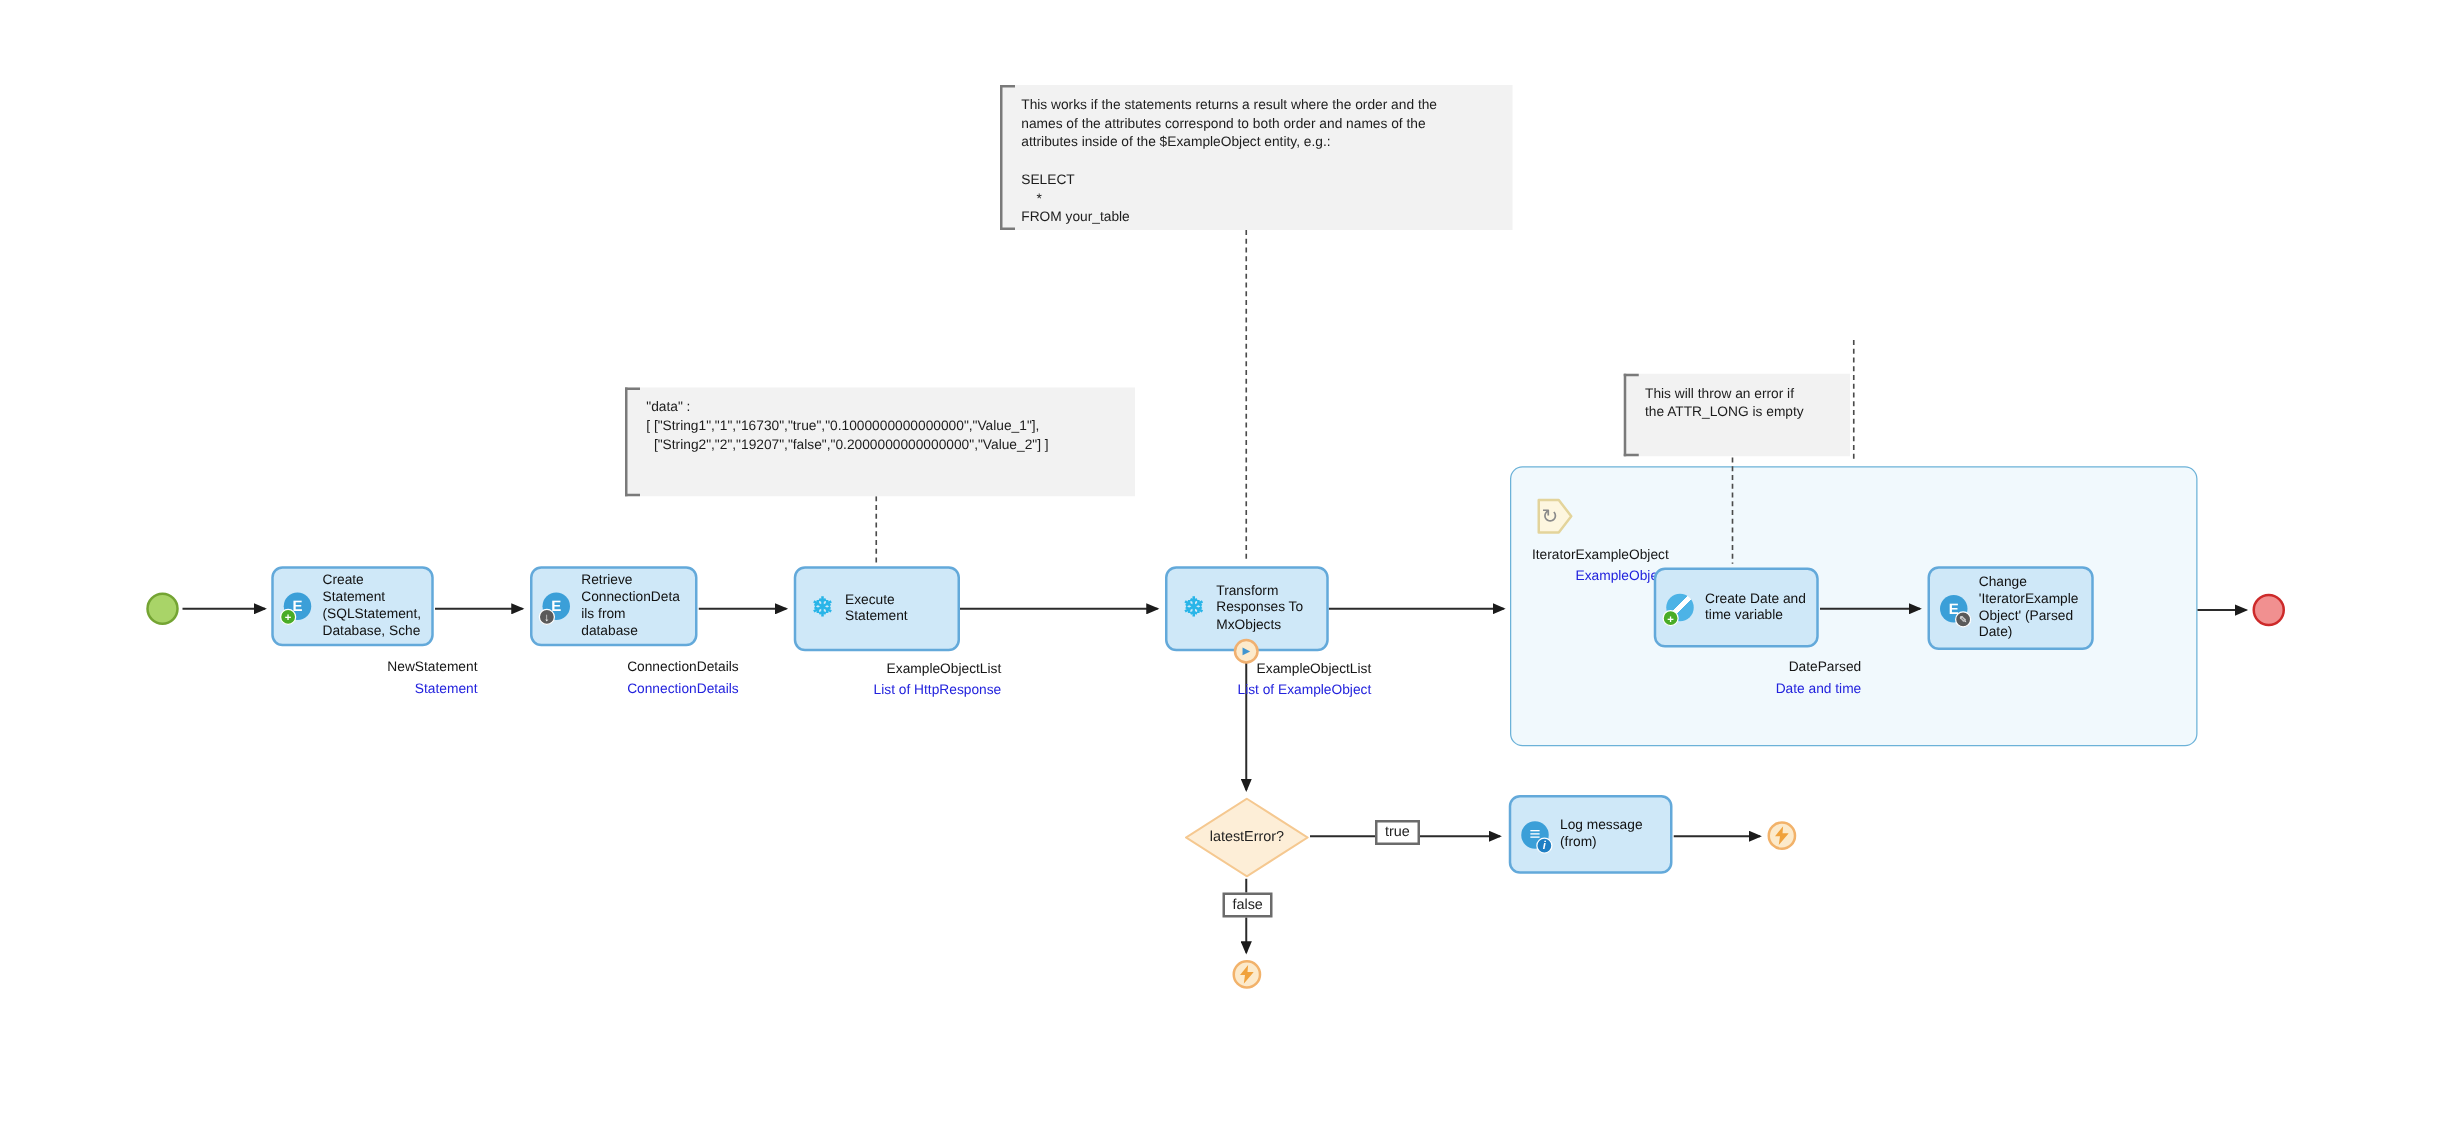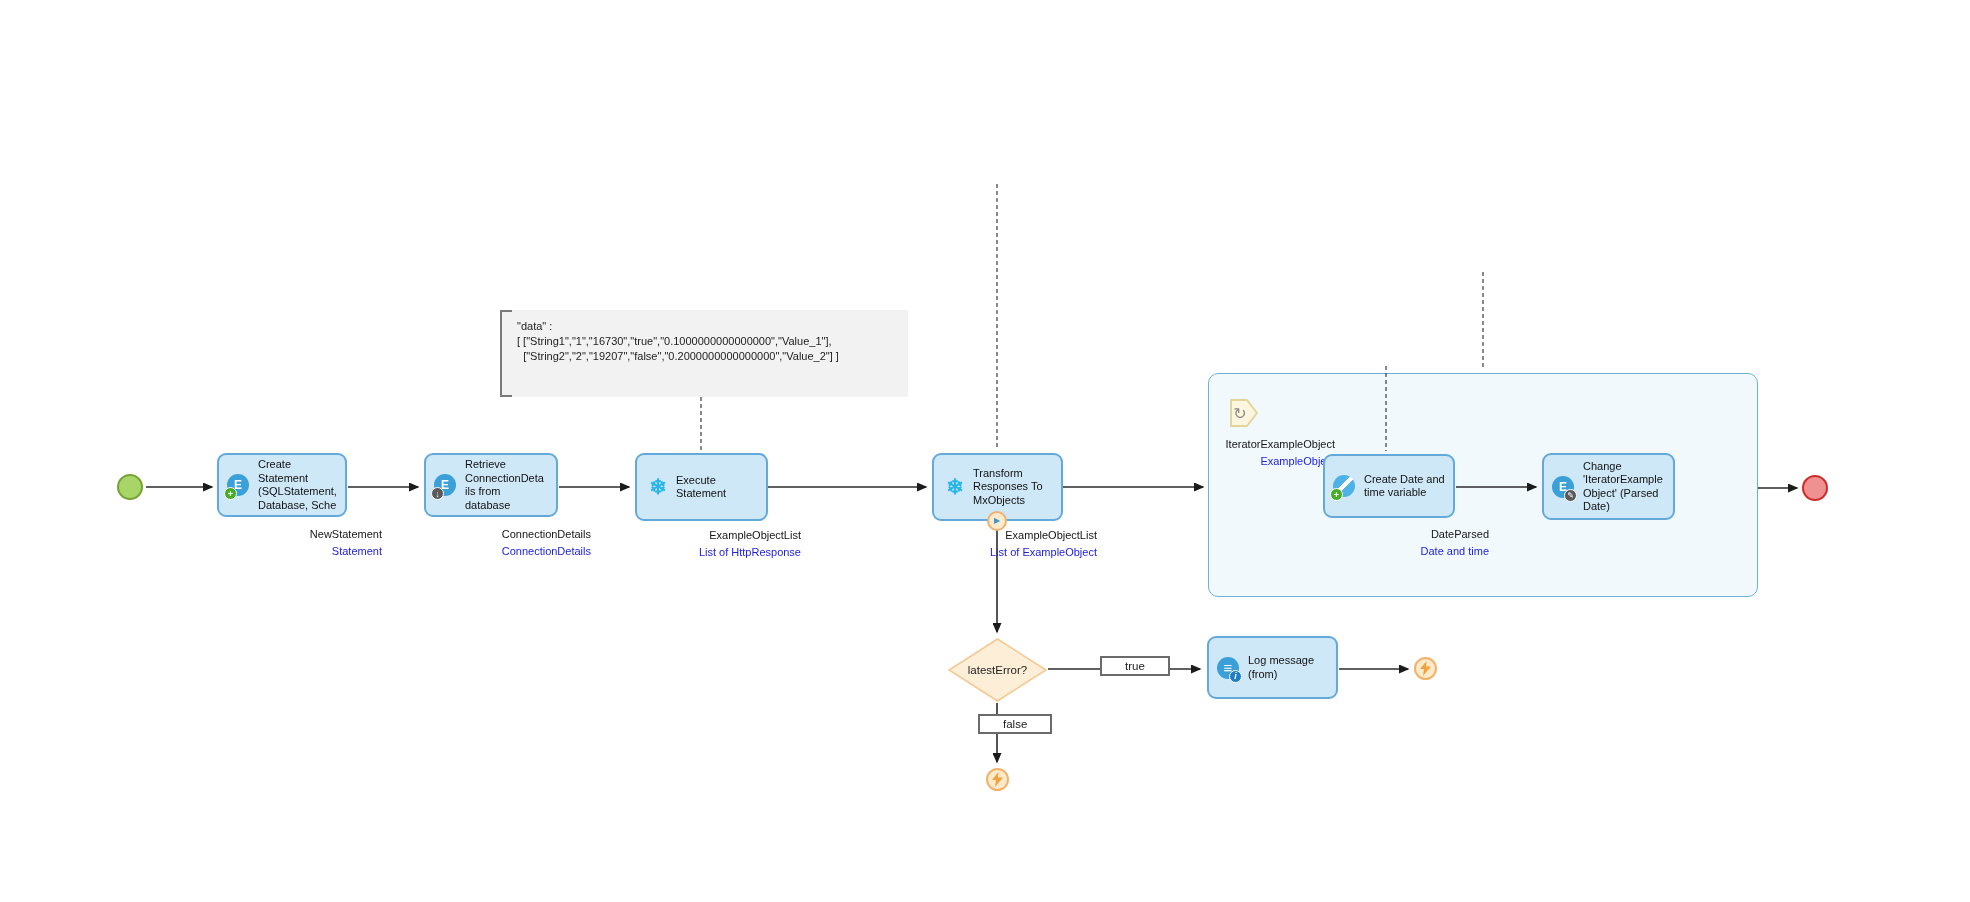--- a/index.html
+++ b/index.html
@@ -39,21 +39,21 @@
   .loop-box{position:absolute;z-index:1;background:#f1f9fd;border:1.5px solid #6cb2d8;border-radius:10px;box-sizing:border-box;}
   .loop-marker{position:absolute;z-index:3;width:34px;height:34px;}
   .loop-glyph{position:absolute;left:3px;top:6px;width:22px;height:22px;color:#8a8a8a;font-size:16px;
               display:flex;align-items:center;justify-content:center;}
 
   .diamond-wrap{position:absolute;z-index:3;}
   .diamond-label{position:absolute;left:0;top:0;width:100%;height:100%;display:flex;align-items:center;
                  justify-content:center;font-size:11.5px;color:#222;}
 
   .edge-label{position:absolute;z-index:4;background:#ffffff;border:2px solid #6b6b6b;
-              padding:2px 23px;font-size:11.5px;color:#222;}
+              padding:2px 6px;font-size:11.5px;color:#222;}
 
   .note{position:absolute;z-index:2;background:#f2f2f2;box-sizing:border-box;
         padding:9px 10px 8px 17px;font-size:11px;line-height:15px;color:#1c1c1c;}
   .note::before{content:"";position:absolute;left:0;top:0;bottom:0;width:12px;
                 border:solid #7a7a7a;border-width:2px 0 2px 2px;box-sizing:border-box;}
   .note-text{white-space:pre-wrap;display:block;}
 
   .play-badge{position:absolute;z-index:4;width:20px;height:20px;border-radius:50%;
               background:#fdeacb;border:2px solid #f0b070;box-sizing:border-box;
               display:flex;align-items:center;justify-content:center;}
@@ -212,19 +212,32 @@
     <svg class="bolt" width="11" height="15" viewBox="0 0 11 15">
       <polygon points="6.5,0 0,8 4,8 3,15 11,5.5 6,5.5" fill="#f0a23c"></polygon>
     </svg>
   </div>
   <div class="event cont" style="left:986px;top:768px;">
     <svg class="bolt" width="11" height="15" viewBox="0 0 11 15">
       <polygon points="6.5,0 0,8 4,8 3,15 11,5.5 6,5.5" fill="#f0a23c"></polygon>
     </svg>
   </div>
 
+  <div class="note" style="left:800px;top:68px;width:410px;height:116px;">
+    <span class="note-text">This works if the statements returns a result where the order and the
+names of the attributes correspond to both order and names of the
+attributes inside of the $ExampleObject entity, e.g.:
+
+SELECT
+    *
+FROM your_table</span>
+  </div>
   <div class="note" style="left:500px;top:310px;width:408px;height:87px;">
     <span class="note-text">"data" :
 [ ["String1","1","16730","true","0.1000000000000000","Value_1"],
   ["String2","2","19207","false","0.2000000000000000","Value_2"] ]</span>
   </div>
+  <div class="note" style="left:1299px;top:299px;width:181px;height:66px;">
+    <span class="note-text">This will throw an error if
+the ATTR_LONG is empty</span>
+  </div>
 
 </div>
 
 </body></html>

